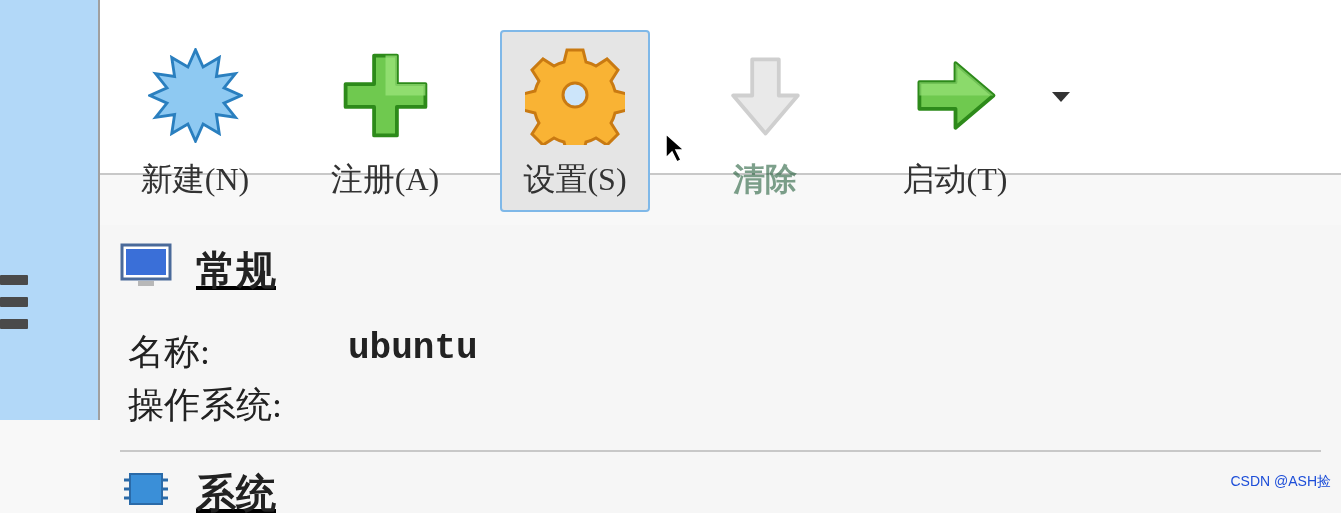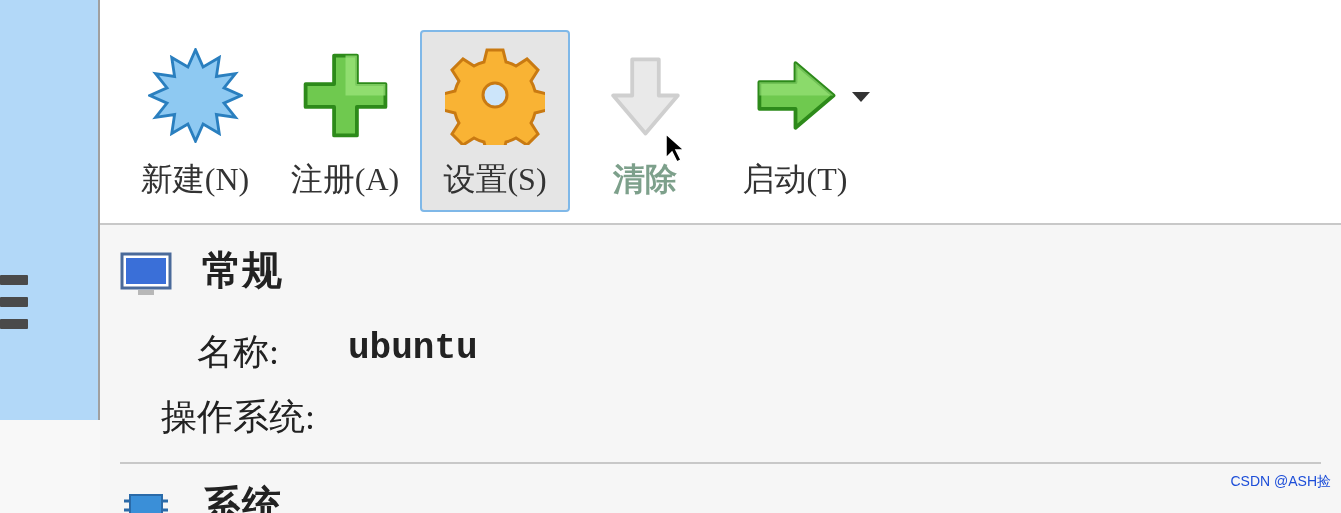--- a/index.html
+++ b/index.html
@@ -32,26 +32,27 @@
       height: 10px;
       width: 28px;
       margin-bottom: 12px;
       border-radius: 1px;
     }
     .toolbar {
       position: absolute;
       left: 100px;
       top: 0;
       right: 0;
-      height: 225px;
+      height: 175px;
       background: #ffffff;
       border-bottom: 2px solid #c8c8c8;
       display: flex;
       align-items: flex-start;
       padding: 30px 32px 0 20px;
+      gap: 40px;
     }
     .tool-btn {
       display: flex;
       flex-direction: column;
       align-items: center;
       justify-content: flex-start;
       cursor: pointer;
       padding: 8px 12px;
       border: 2px solid transparent;
       border-radius: 4px;
@@ -88,35 +89,35 @@
       position: absolute;
       left: 100px;
       top: 225px;
       right: 0;
       bottom: 0;
       background: #f6f6f6;
       padding: 18px 20px;
     }
     .section-header {
       display: flex;
-      align-items: flex-end;
-      gap: 30px;
+      align-items: flex-start;
+      gap: 24px;
       margin-bottom: 30px;
+      text-decoration: underline;
     }
     .section-title {
       font-size: 40px;
       font-weight: bold;
       color: #222;
     }
     .kv-row {
       display: flex;
       font-size: 36px;
       color: #222;
-      margin: 16px 0 4px 8px;
-      text-align: center;
+      margin: 4px 0 4px 8px;
     }
     .kv-label { width: 220px; }
     .kv-value { font-family: "Courier New", monospace; font-weight: bold; }
     .divider {
       border: none;
       border-top: 2px solid #c8c8c8;
       margin: 20px 0 14px 0;
     }
     .watermark {
       position: absolute;

